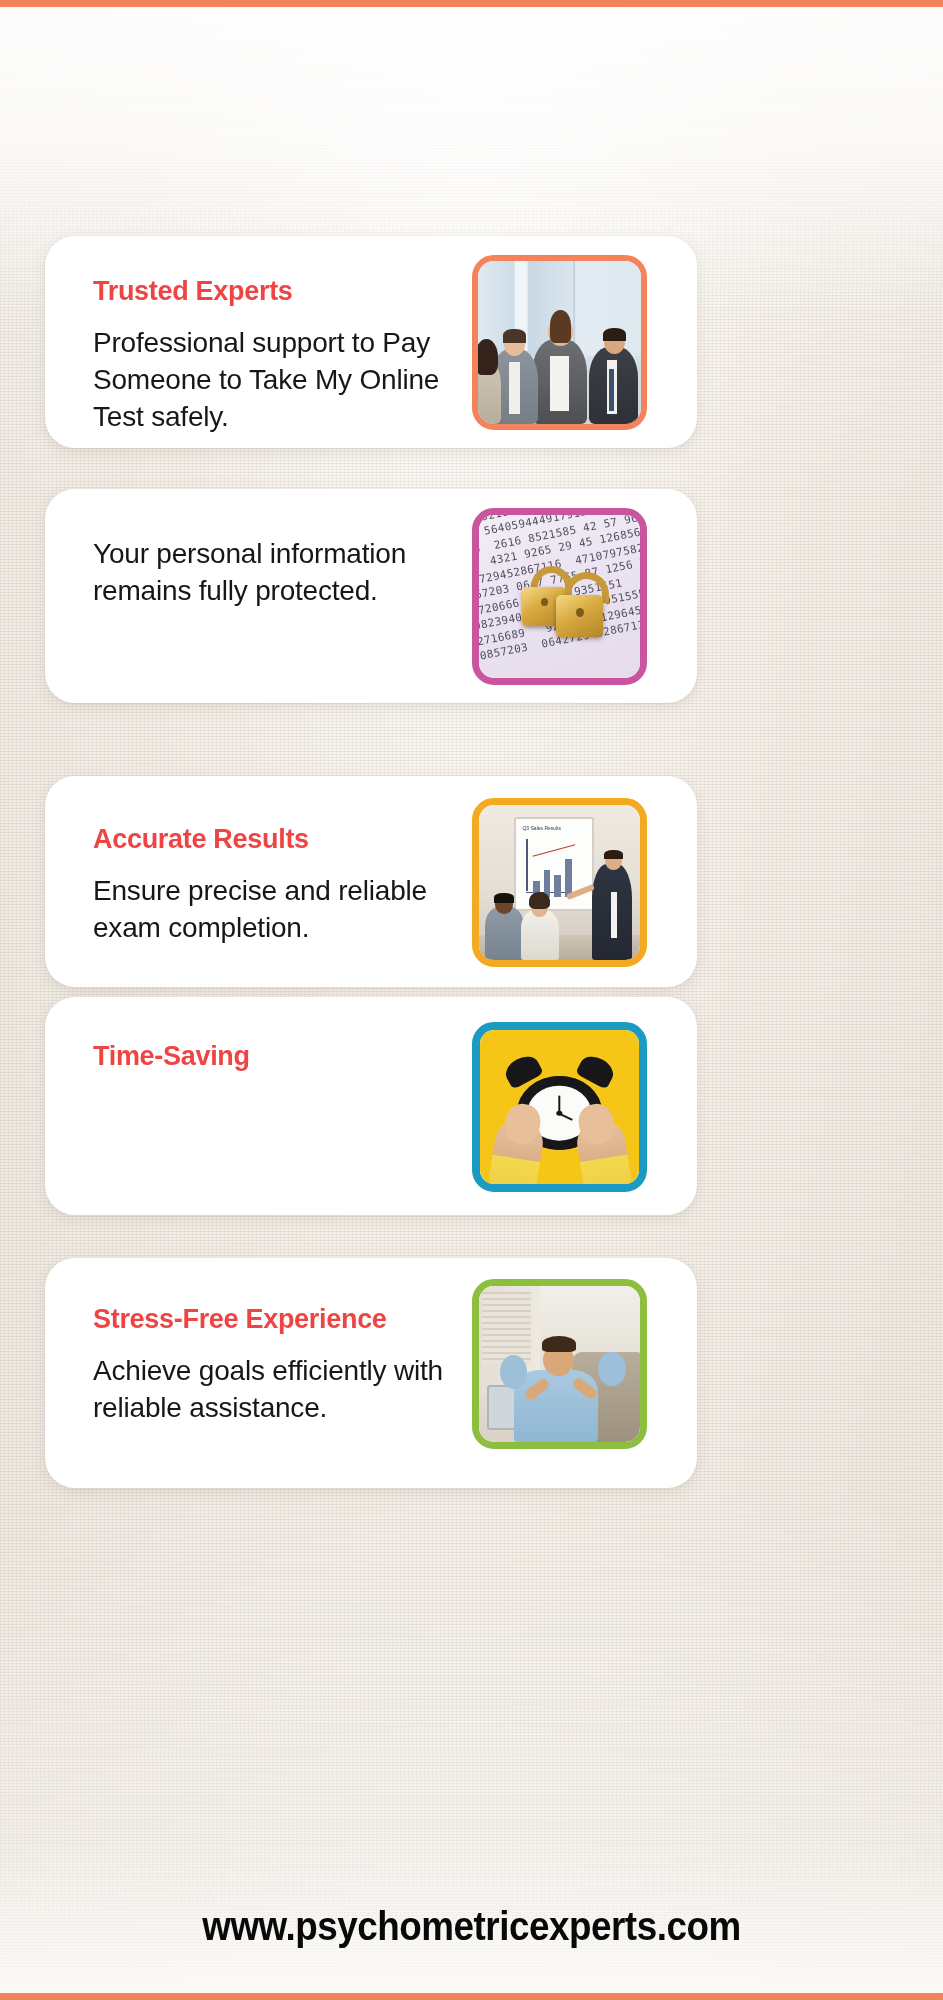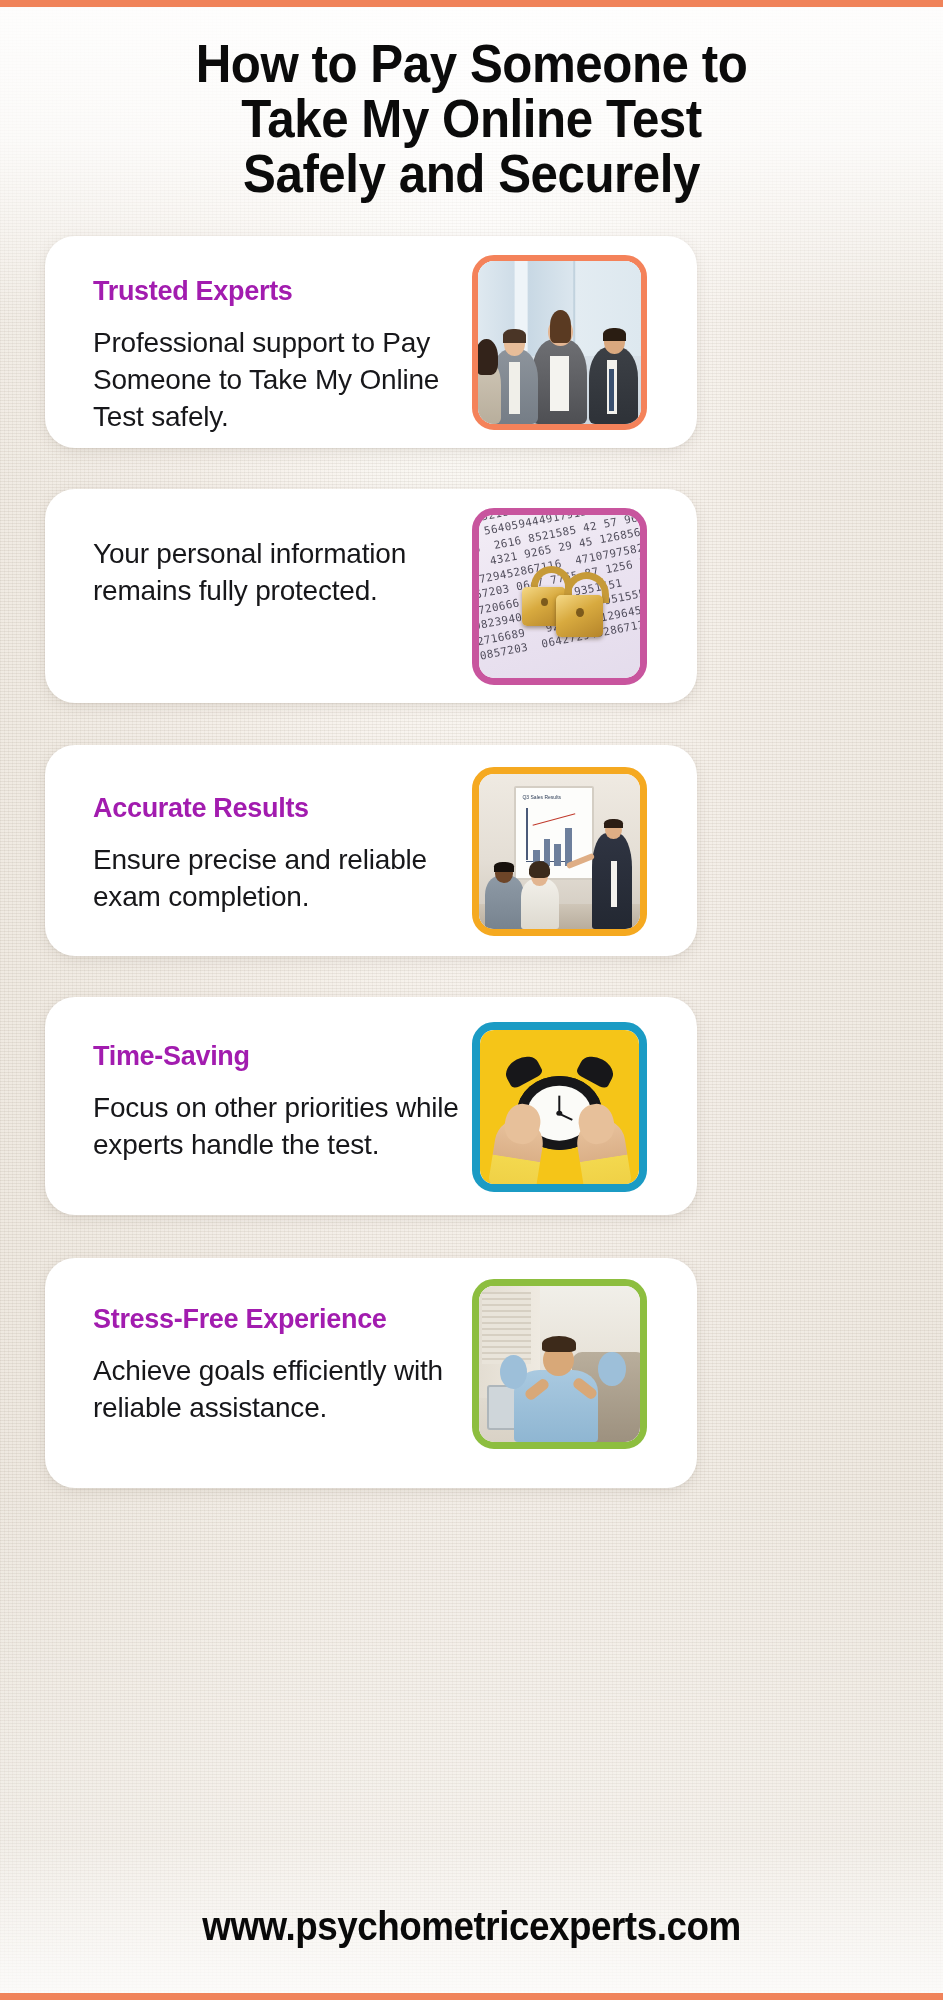--- a/index.html
+++ b/index.html
@@ -80,21 +80,21 @@
     position: absolute;
     left: 48px;
     top: 0;
     width: 372px;
   }
   .card-title {
     font-family: "Liberation Sans", sans-serif;
     font-weight: bold;
     font-size: 27px;
     line-height: 30px;
-    color: #a21caf;
+    color: #ef4444;
     letter-spacing: -0.3px;
     margin: 0 0 18px 0;
     white-space: nowrap;
   }
   .card-body {
     font-family: "Liberation Sans", sans-serif;
     font-weight: 400;
     font-size: 28px;
     line-height: 37px;
     color: #17171a;
@@ -267,25 +267,20 @@
     white-space: nowrap;
   }
 </style>
 </head>
 <body>
 
 <div id="page">
 
   <div class="accent-bar top"></div>
 
-  <div id="headline">
-    <span class="line">How to Pay Someone to</span>
-    <span class="line">Take My Online Test</span>
-    <span class="line">Safely and Securely</span>
-  </div>
 
   <div class="card" style="top:236px; height:212px;">
     <div class="card-text" style="top:40px;">
       <p class="card-title">Trusted Experts</p>
       <p class="card-body">Professional support to Pay Someone to Take My Online Test safely.</p>
     </div>
     <div class="thumb t1" style="left:427px; top:19px; width:175px; height:175px; border-width:6px; border-color:#F4825A;">
       <div class="inner">
         <div class="win"></div>
 
@@ -334,21 +329,21 @@
         <div class="lock" style="left:27%; top:44%; width:27%; height:24%;"></div>
         <div style="position:absolute; left:38.5%; top:51%; width:4.5%; height:5%; border-radius:50%; background:#7c5a1c;"></div>
 
         <div class="shackle" style="left:53%; top:35%; width:19%; height:15%;"></div>
         <div class="lock" style="left:48%; top:49%; width:29%; height:26%;"></div>
         <div style="position:absolute; left:60.5%; top:57%; width:5%; height:5.5%; border-radius:50%; background:#7c5a1c;"></div>
       </div>
     </div>
   </div>
 
-  <div class="card" style="top:745px; height:211px;">
+  <div class="card" style="top:776px; height:211px;">
     <div class="card-text" style="top:48px;">
       <p class="card-title">Accurate Results</p>
       <p class="card-body">Ensure precise and reliable exam completion.</p>
     </div>
     <div class="thumb t3" style="left:427px; top:22px; width:175px; height:169px; border-width:7px; border-color:#F5A920;">
       <div class="inner">
         <div class="board">
           <div style="position:absolute; left:8%; top:6%; font-family:'Liberation Sans',sans-serif; font-size:5px; color:#2b3b55; white-space:nowrap;">Q3 Sales Results</div>
           <div class="chartline" style="left:13%; top:22%; width:1.6px; height:58%;"></div>
           <div class="chartline" style="left:13%; bottom:18%; width:72%; height:1.6px;"></div>
@@ -373,21 +368,20 @@
         <div class="ppl" style="left:26%; width:24%; height:32%; background:linear-gradient(180deg,#f2f0ea,#ddd9cf);"></div>
         <div class="head" style="left:32%; bottom:28%; width:11%; height:12%; background:#e2b590;"></div>
         <div style="position:absolute; left:31%; bottom:33%; width:13%; height:11%; border-radius:50% 50% 28% 28%; background:#3b2a1b;"></div>
       </div>
     </div>
   </div>
 
   <div class="card" style="top:997px; height:218px;padding-left:47px;">
     <div class="card-text" style="top:44px;">
       <p class="card-title">Time-Saving</p>
-      <p class="card-body">Focus on other priorities while experts handle the test.</p>
     </div>
     <div class="thumb t4" style="left:427px; top:25px; width:175px; height:170px; border-width:8px; border-color:#1B9BC4;">
       <div class="inner">
         <div class="bell l"></div>
         <div class="bell r"></div>
         <div class="clock-body">
           <div class="face">
             <div class="hand" style="left:48%; top:18%; width:4%; height:34%;"></div>
             <div class="hand" style="left:48%; top:26%; width:3.4%; height:26%; transform:rotate(115deg);"></div>
             <div style="position:absolute; left:45%; top:45%; width:10%; height:10%; border-radius:50%; background:#17171a;"></div>

